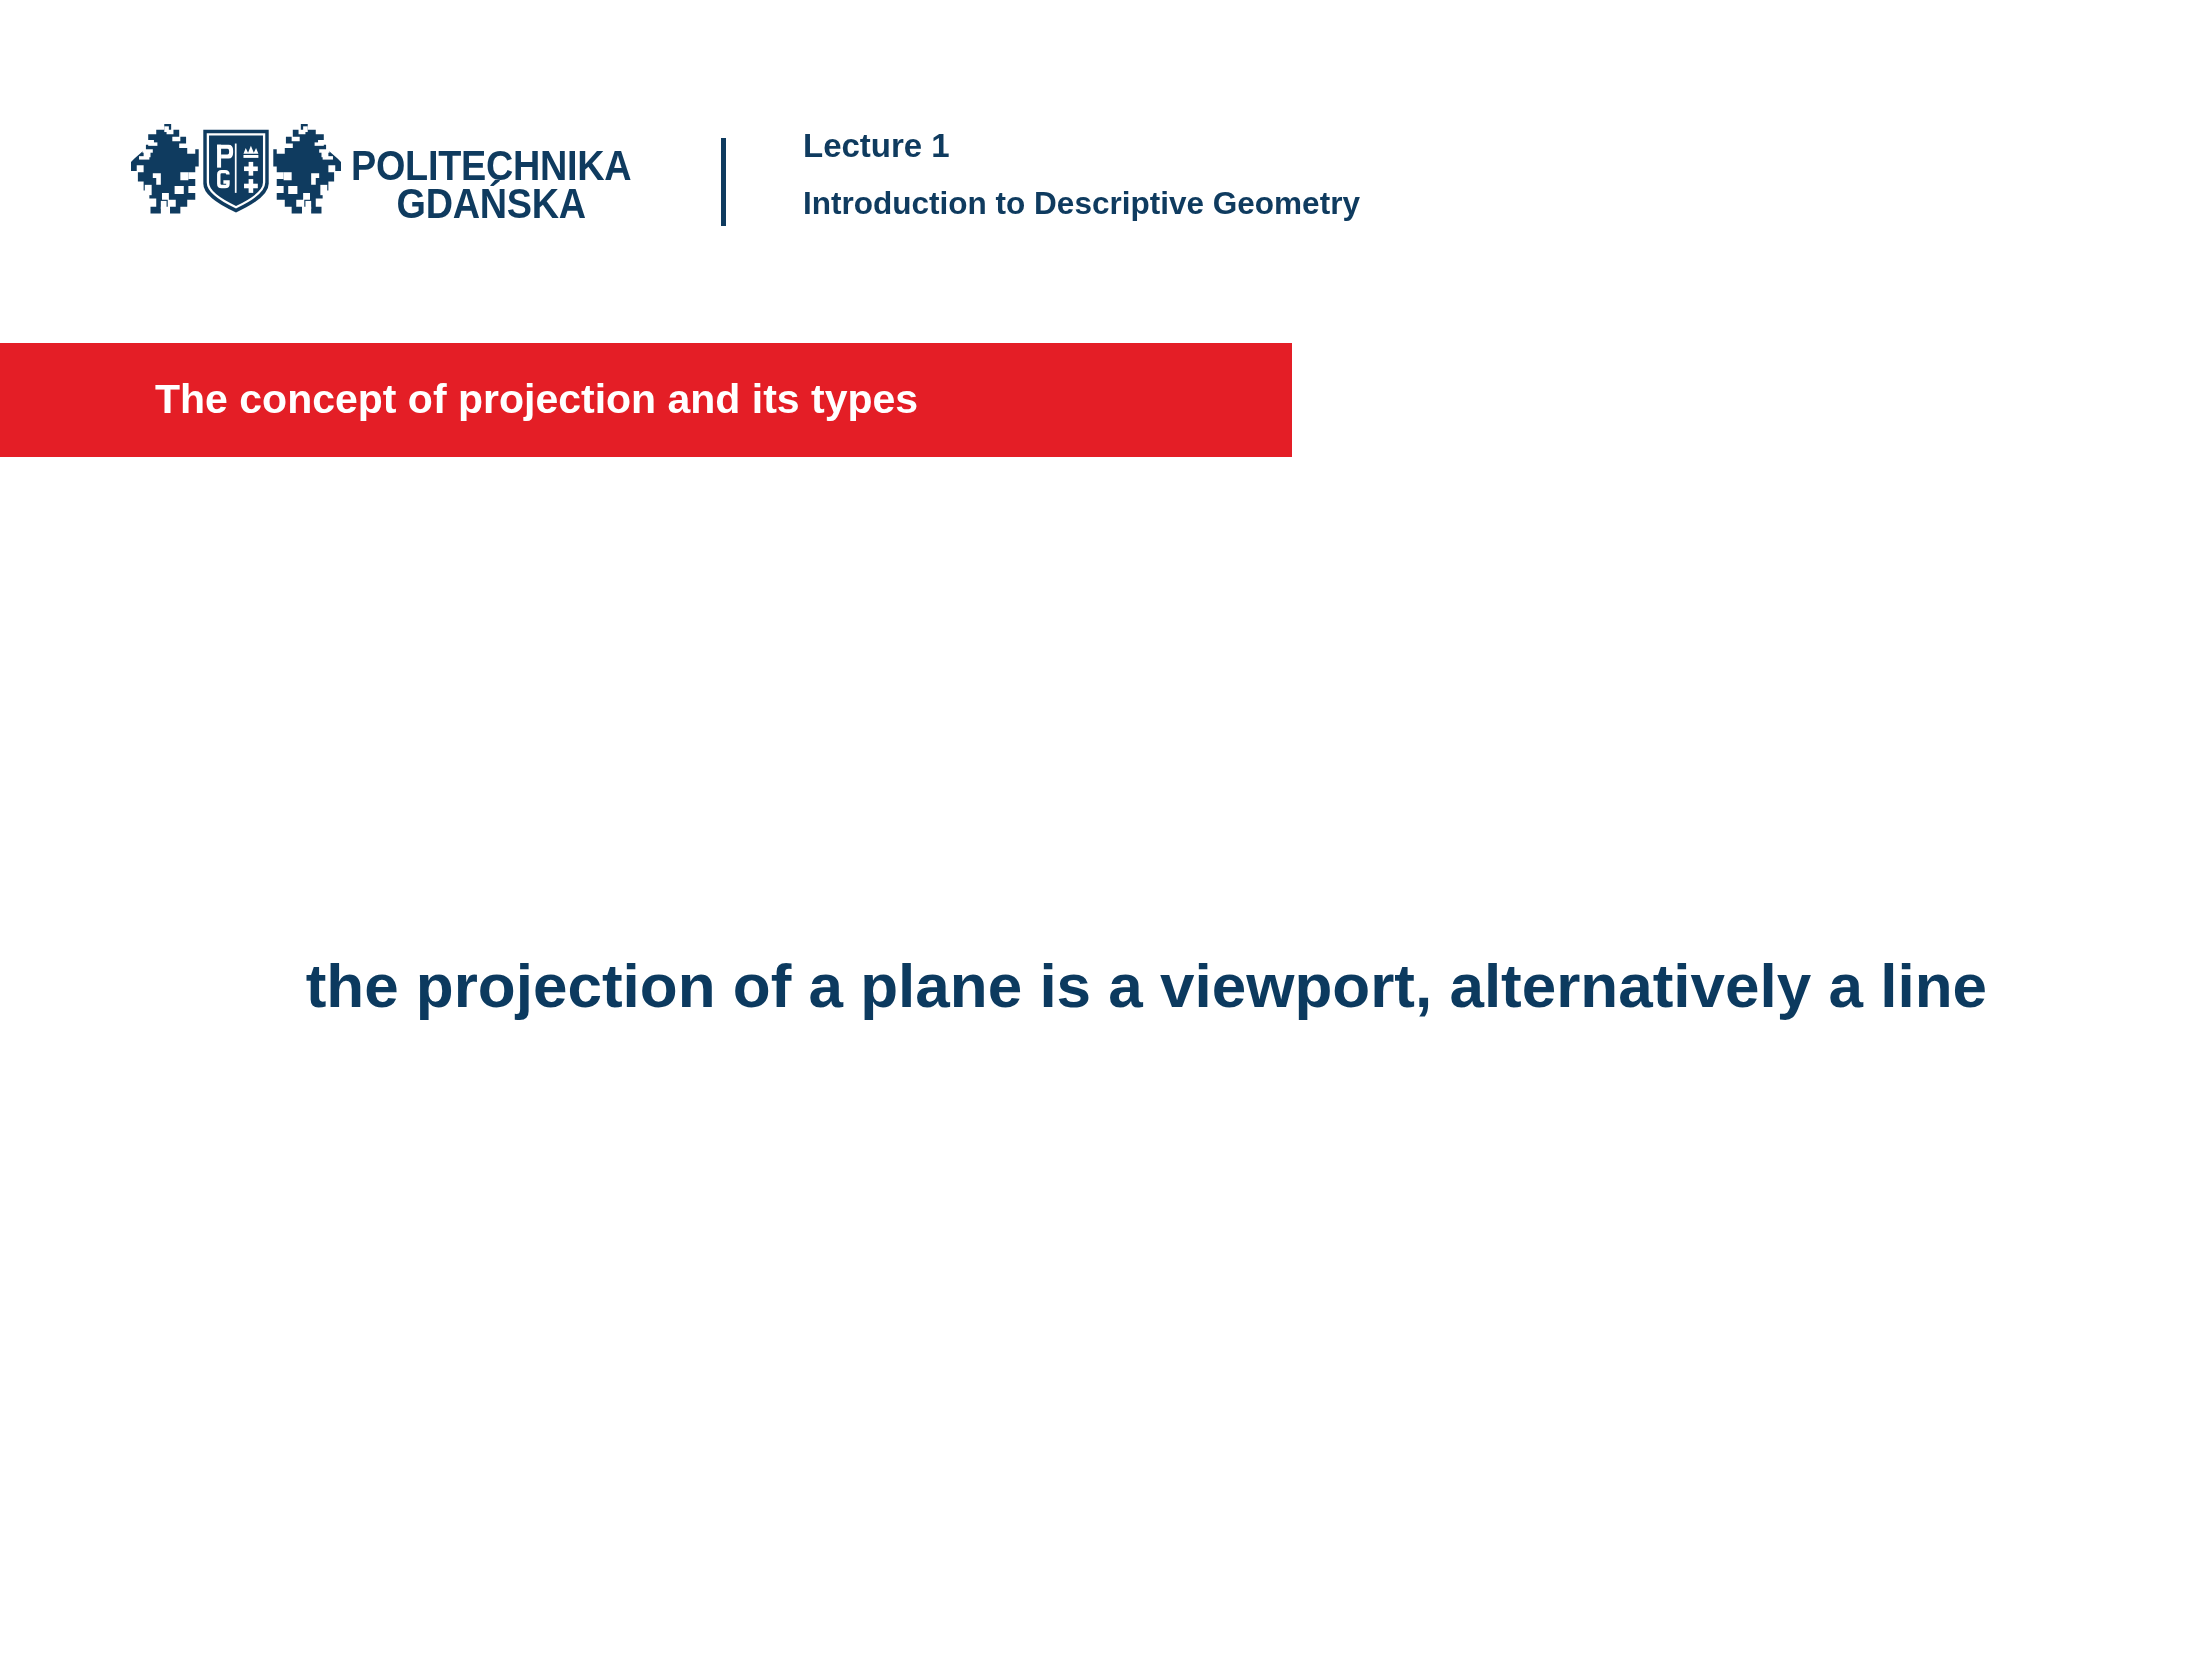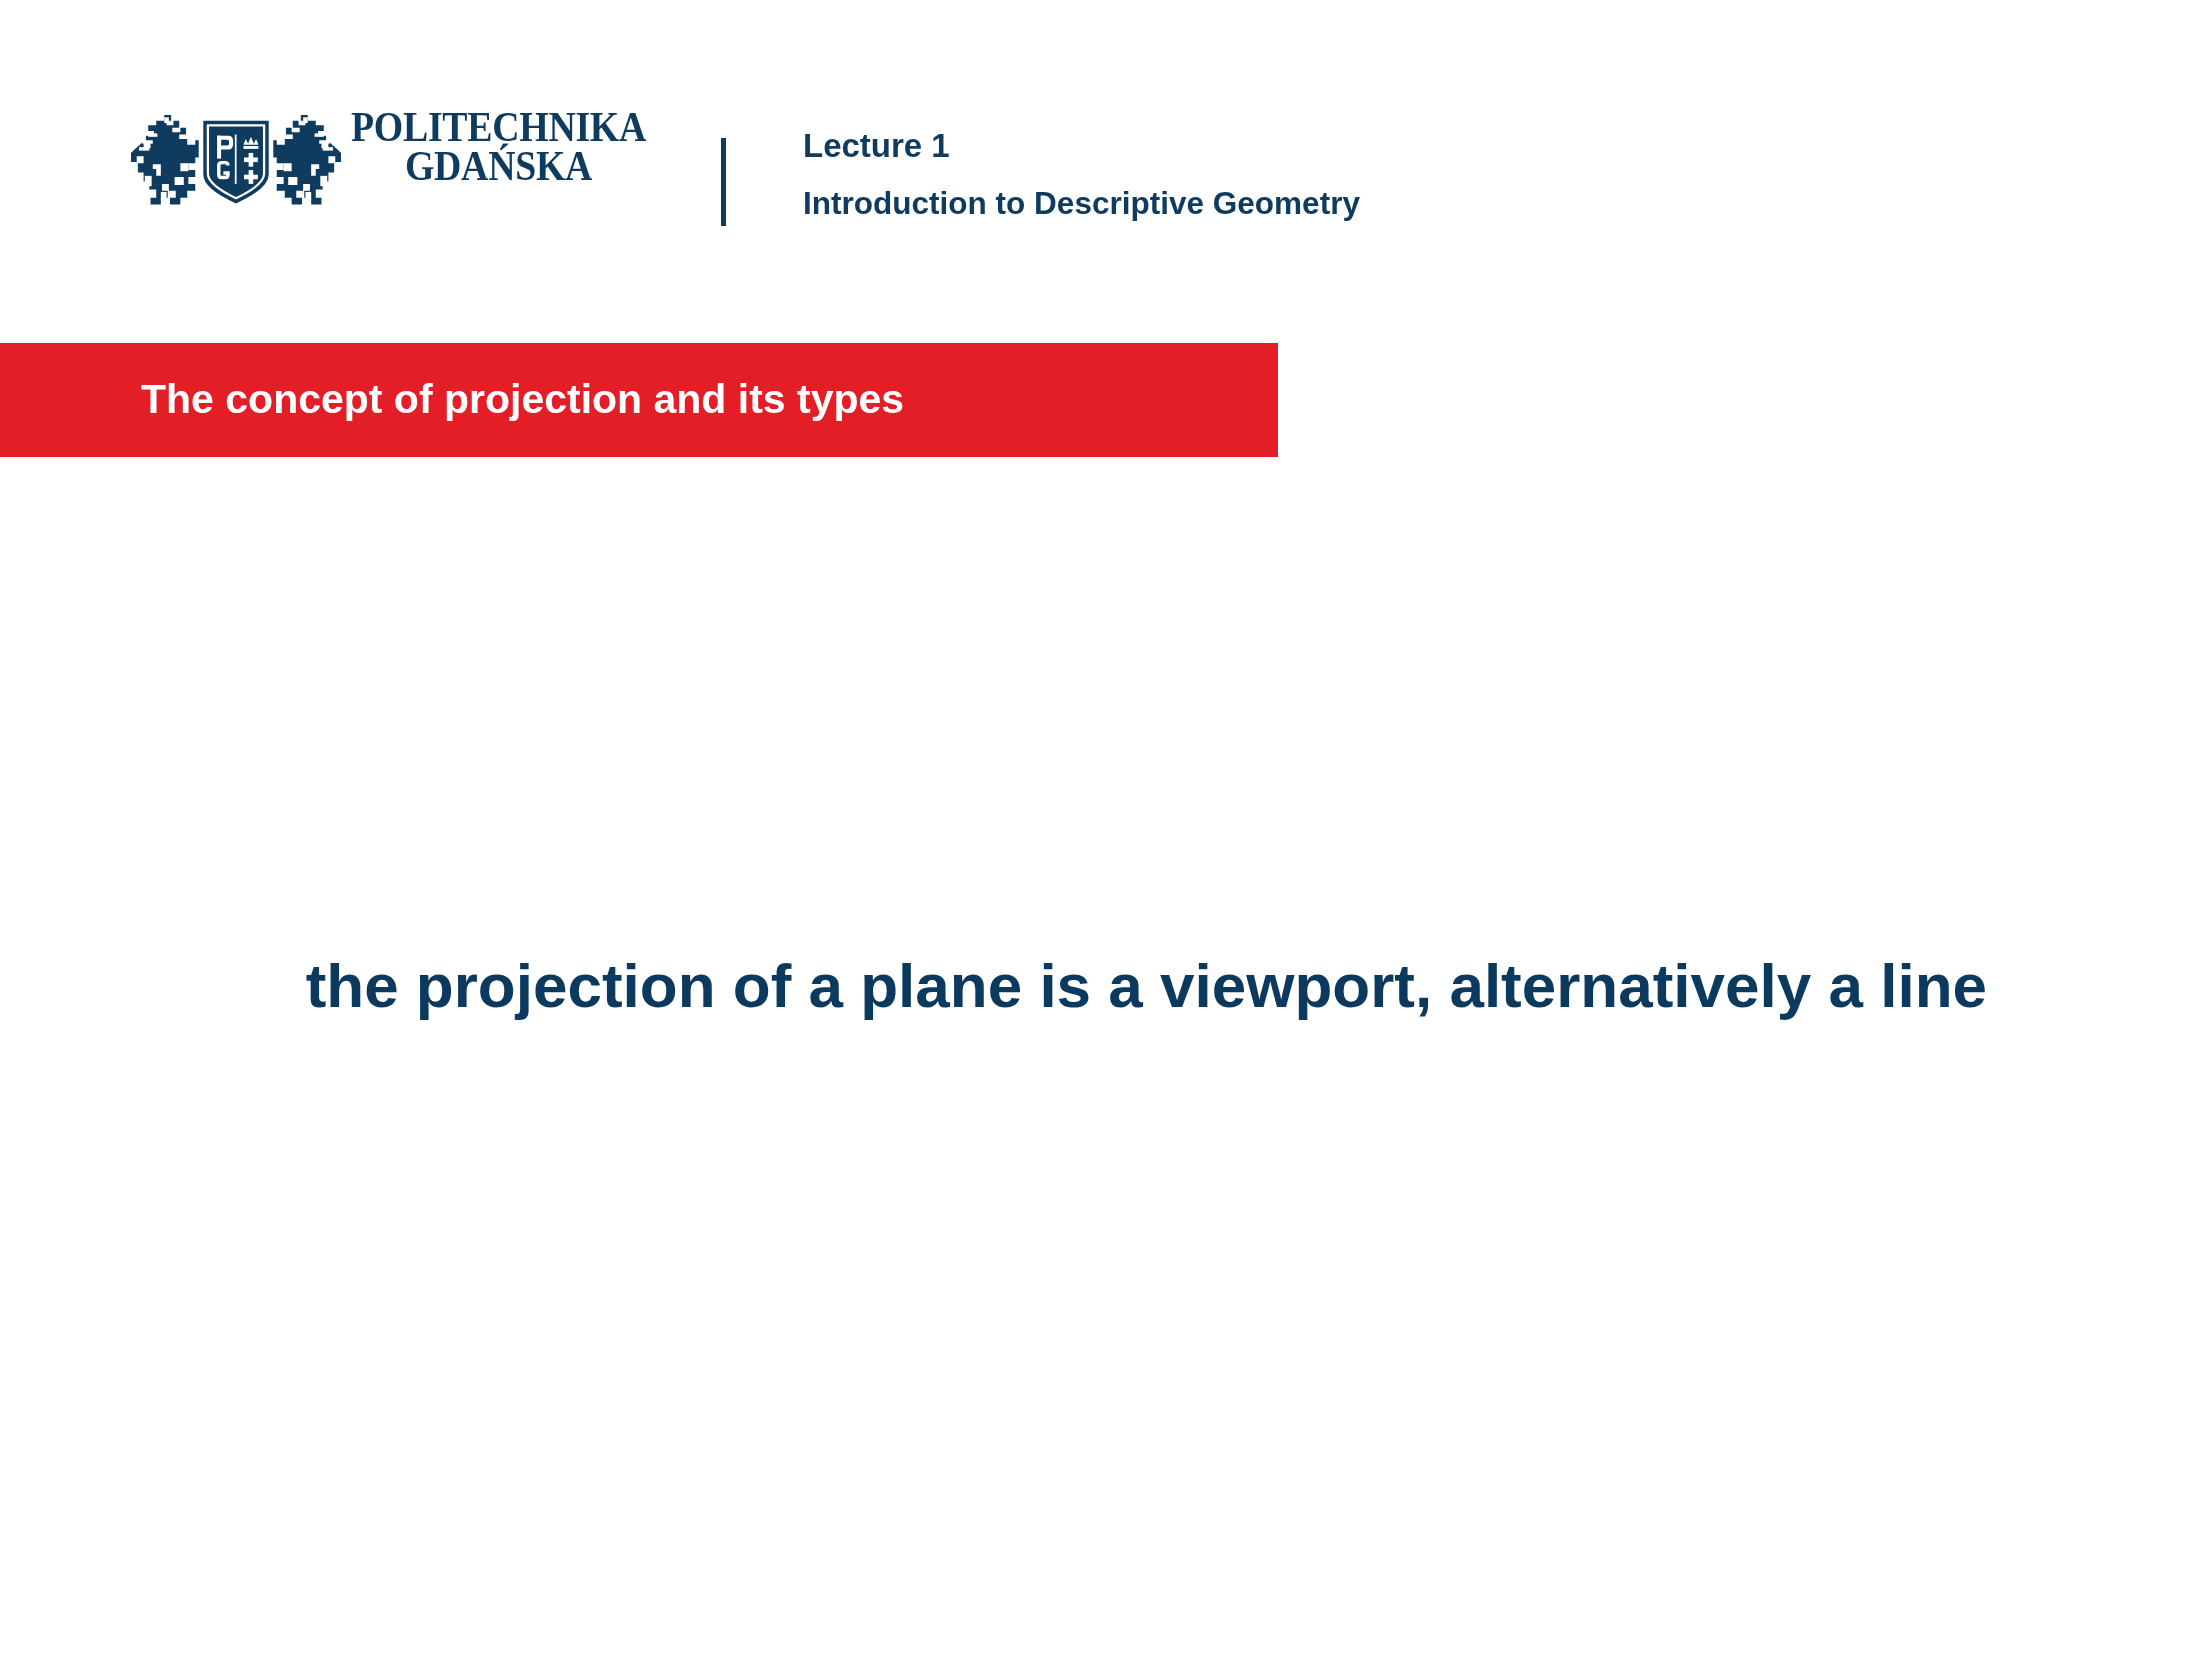--- a/index.html
+++ b/index.html
@@ -21,24 +21,23 @@
     position: absolute;
     left: 0;
     top: 0;
     width: 2205px;
     height: 322px;
   }
 
   .brand-lockup {
     position: absolute;
     left: 131px;
-    top: 108px;
+    top: 117px;
     display: flex;
-    align-items: flex-start;
-    font-family: Liberation Serif, serif;
+    align-items: flex-end;
   }
 
   .crest {
     width: 210px;
     height: 107px;
     display: block;
     flex: 0 0 auto;
   }
 
   .wordmark {
@@ -92,20 +91,21 @@
   
   .section-banner {
     position: absolute;
     left: 0;
     top: 343px;
     width: 1278px;
     height: 114px;
     background: #E41E26;
     display: flex;
     align-items: center;
+    padding-left: 14px;
   }
   .section-banner-label {
     margin-left: 141px;
     color: #ffffff;
     font-weight: 700;
     font-size: 41px;
     line-height: 1;
     white-space: nowrap;
     letter-spacing: 0px;
     transform: translateY(-1.1px);

